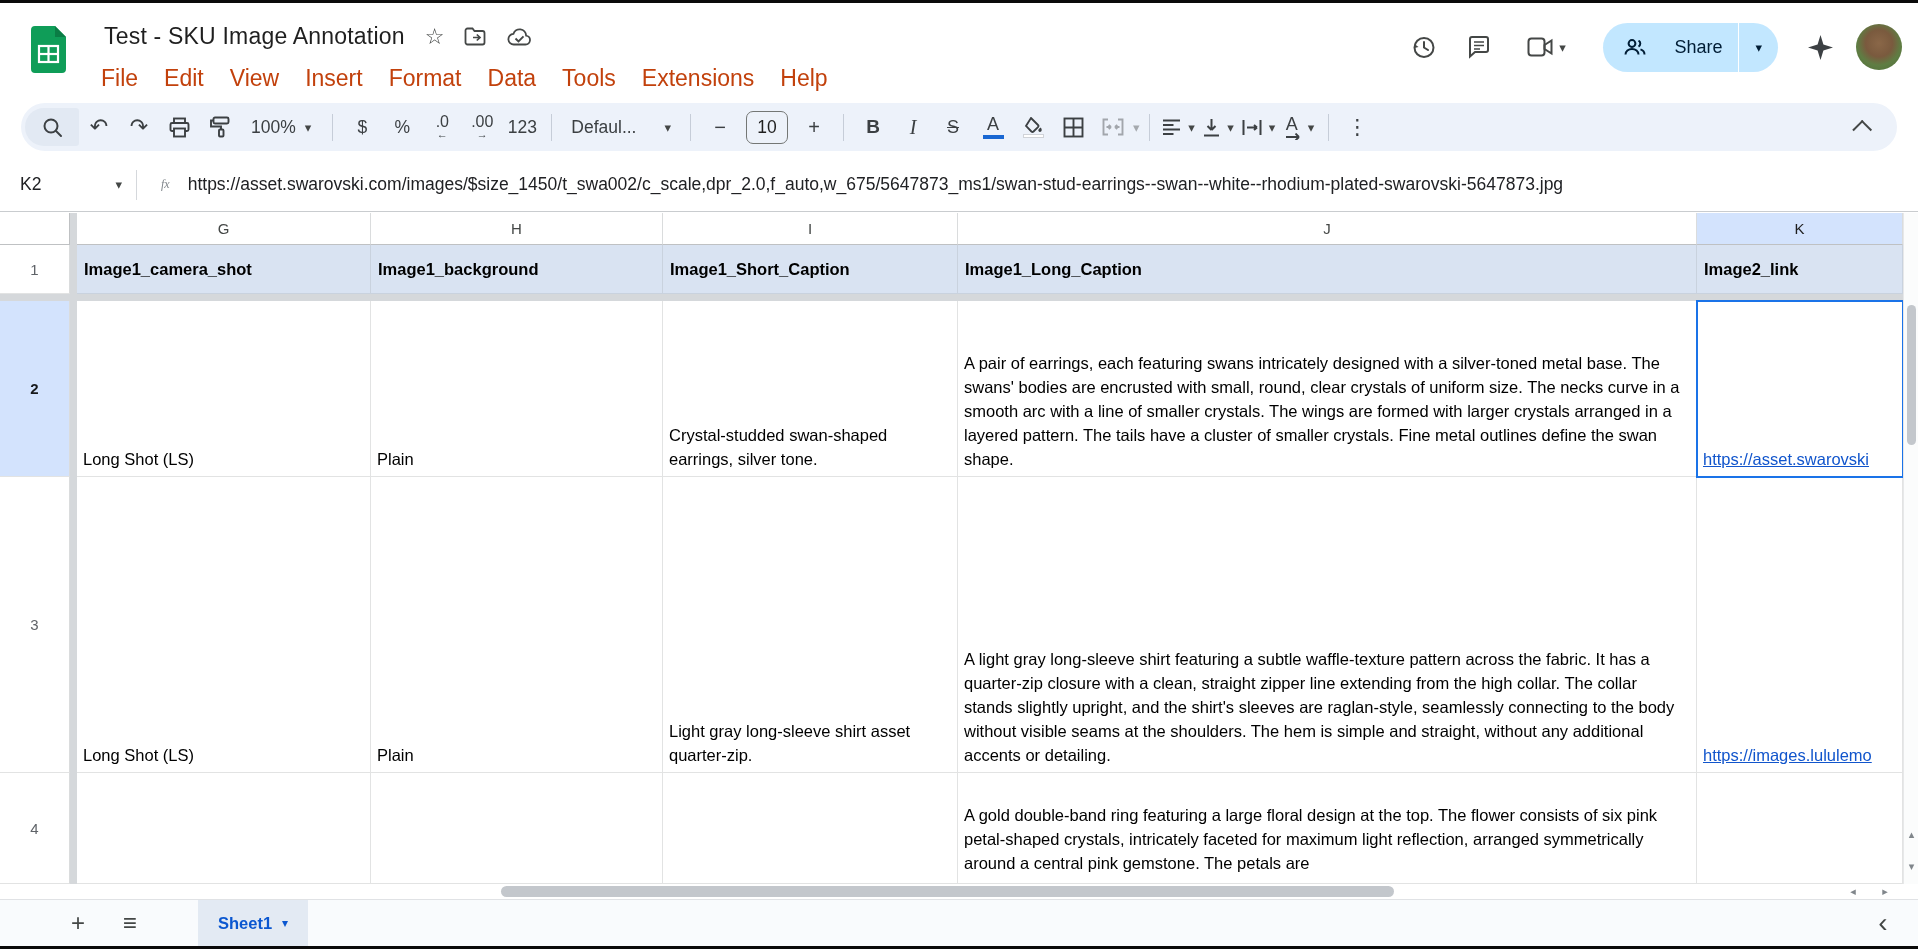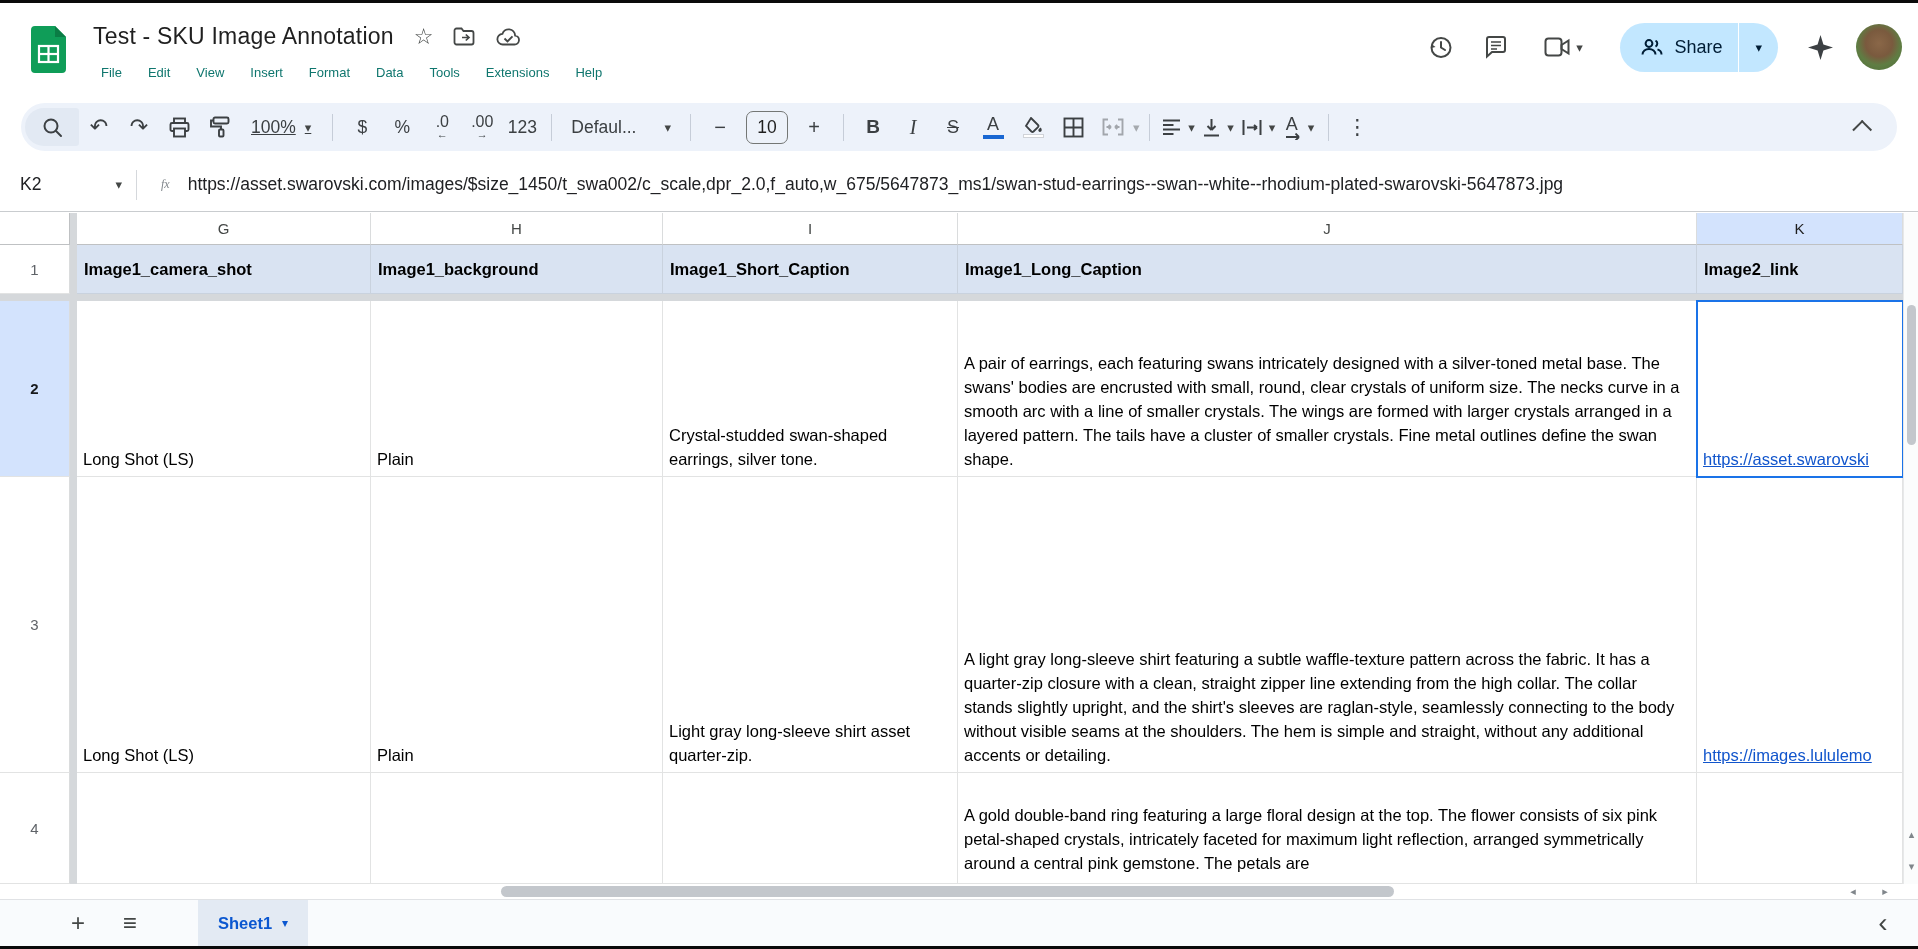--- a/index.html
+++ b/index.html
@@ -5,43 +5,43 @@
   * { box-sizing: border-box; margin: 0; padding: 0; }
   body { font-family: "Liberation Sans", "DejaVu Sans", sans-serif; background: #fff; }
   .stage { position: relative; width: 1918px; height: 949px; background: #fff; overflow: hidden; }
   .edge { position: absolute; left: 0; width: 1918px; background: #0a0a0a; z-index: 50; }
   .edge.top { top: 0; height: 3px; }
   .edge.bottom { top: 946px; height: 3px; }
 
   
   .topbar { position: absolute; top: 3px; left: 0; width: 1918px; height: 93px; background: #fff; }
   .logo { position: absolute; left: 31px; top: 23px; width: 35px; height: 47px; }
-  .title-row { position: absolute; left: 93px; top: 20px; display: flex; align-items: center; gap: 20px; }
+  .title-row { position: absolute; left: 104px; top: 20px; display: flex; align-items: center; gap: 20px; }
   .doc-title { font-size: 23px; color: #1f1f1f; letter-spacing: .2px; }
   .title-ico { font-size: 22px; color: #444746; display: flex; align-items: center; }
   .menubar { position: absolute; left: 88px; top: 57px; display: flex; }
-  .menu-item { font-size: 13px; color: #0f766e; padding: 5px 13px; border-radius: 8px; cursor: default; }
+  .menu-item { font-size: 23px; color: #c2410c; padding: 5px 13px; border-radius: 8px; cursor: default; }
   .top-right { position: absolute; right: 16px; top: 12px; height: 64px; display: flex; align-items: center; }
   .tr-ico { width: 56px; height: 48px; display: flex; align-items: center; justify-content: center; color: #444746; }
   .cam-wrap { display: flex; align-items: center; width: 78px; justify-content: center; gap: 6px; color: #444746; }
   .dd { font-size: 13px; color: #444746; }
   .share-pill { display: flex; align-items: stretch; height: 49px; border-radius: 25px; background: #c2e7ff; overflow: hidden; margin: 0 16px 0 18px; }
-  .share-main { display: flex; align-items: center; gap: 10px; padding: 0 16px 0 20px; color: #001d35; font-size: 18px; font-weight: 500; border-right: 1px solid #ffffff; }
+  .share-main { display: flex; align-items: center; gap: 27px; padding: 0 16px 0 20px; color: #001d35; font-size: 18px; font-weight: 500; border-right: 1px solid #ffffff; }
   .share-arrow { display: flex; align-items: center; padding: 0 16px; color: #001d35; }
   .sparkle { width: 52px; display: flex; align-items: center; justify-content: center; }
   .avatar { width: 46px; height: 46px; border-radius: 50%; margin-left: 10px;
             background: radial-gradient(circle at 50% 42%, #8a6748 0%, #7a5a3e 38%, #5f7d43 62%, #4f6b38 100%); }
 
   
   .toolbar { position: absolute; top: 103px; left: 21px; width: 1876px; height: 48px; background: #edf2fa; border-radius: 24px; display: flex; align-items: center; padding: 0 12px 0 4px; }
   .tbtn { min-width: 40px; height: 38px; display: flex; align-items: center; justify-content: center; border-radius: 8px; color: #3c4043; font-size: 17px; position: relative; }
   .tbtn.txt { font-size: 17.5px; }
   .tbsep { width: 1px; height: 27px; background: #c6cdd8; margin: 0 9px; }
   .search-cap { background: #e2e9f3; border-radius: 24px 4px 4px 24px; width: 54px; }
-  .zoom-box { display: flex; align-items: center; gap: 9px; padding: 0 12px; font-size: 17.5px; color: #3c4043; text-decoration: underline; }
+  .zoom-box { display: flex; align-items: center; gap: 9px; padding: 0 12px; font-size: 17.5px; color: #3c4043; }
   .font-box { display: flex; align-items: center; gap: 28px; padding: 0 10px; font-size: 17.5px; color: #3c4043; min-width: 116px; }
   .size-box { width: 42px; height: 33px; border: 1px solid #747775; border-radius: 7px; display: flex; align-items: center; justify-content: center; font-size: 17.5px; color: #1f1f1f; margin: 8px 6px; }
   .bold-b { font-weight: 700; font-size: 19px; }
   .ital-i { font-style: italic; font-family: "Liberation Serif", serif; font-size: 20px; }
   .strike-s { text-decoration: line-through; font-size: 18px; }
   .a-color { display: flex; flex-direction: column; align-items: center; line-height: 1; }
   .a-color .a { font-size: 18px; font-weight: 500; }
   .a-color .bar { width: 21px; height: 4px; margin-top: 2px; }
   .fill-bar { width: 21px; height: 4px; background: #fff; border: 1px solid #d0d3d8; margin-top: 1px; }
   .dec { display: flex; flex-direction: column; align-items: center; line-height: 1; font-size: 16px; }

